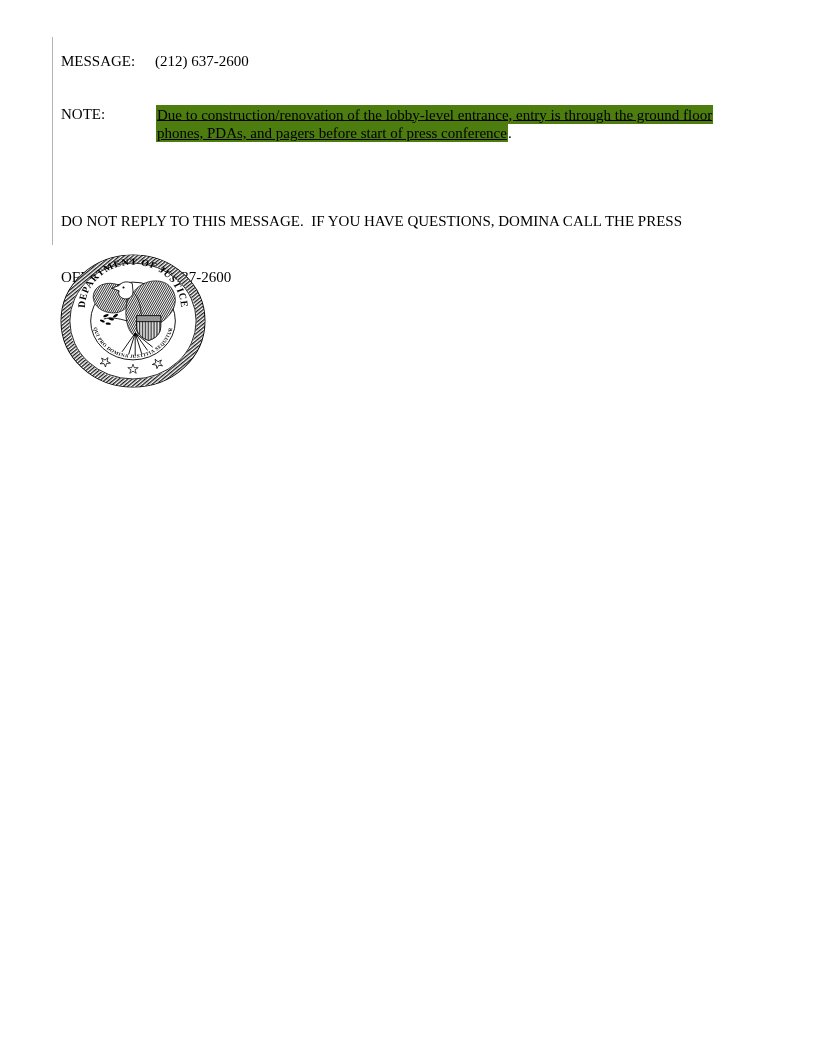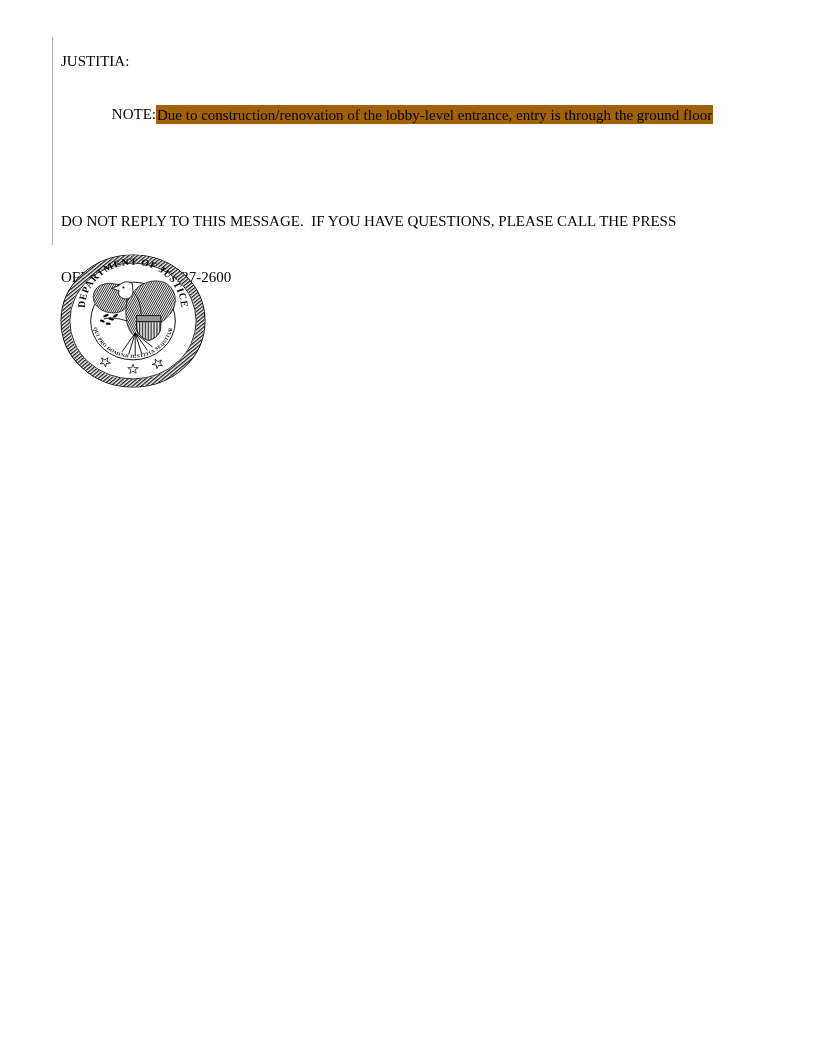--- a/index.html
+++ b/index.html
@@ -18,28 +18,29 @@
     left: 52px; top: 37px;
     width: 1px; height: 208px;
     background: #b3b3b3;
   }
   .labeled-row {
     position: absolute;
     left: 61px;
     display: grid;
   }
   #contact-row { top: 52px; grid-template-columns: 92px auto; }
-  #note-row    { top: 105px; grid-template-columns: 95px auto; text-align: right; }
+  #note-row    { top: 105px; grid-template-columns: 95px auto; }
   .cell { white-space: pre-wrap; }
   .phone-cell { grid-column: 2; padding-left: 2px; }
   .note-line { white-space: pre-wrap; }
   mark.hl {
-    background: #a16207;
+    background: #4d7c0f;
     color: inherit;
     padding: 1.5px 1px;
+    text-decoration: underline;
   }
   #do-not-reply {
     position: absolute;
     left: 61px; top: 175px;
     width: 690px;
     white-space: pre-wrap;
   }
   #seal {
     position: absolute;
     left: 60px; top: 254px;
@@ -53,32 +54,34 @@
   }
 </style>
 </head>
 <body>
 
 <div>
 
   <div class="change-bar"></div>
 
   <div class="labeled-row" id="contact-row">
-    <span class="cell">JUSTITIA:</span>
+    <span class="cell">MESSAGE:</span>
+    <span class="cell phone-cell">(212) 637-2600</span>
   </div>
 
   <div class="labeled-row" id="note-row">
     <span class="cell">NOTE:</span>
     <div>
       <div class="note-line"><mark class="hl">Due to construction/renovation of the lobby-level entrance, entry is through the ground floor</mark></div>
+      <div class="note-line"><mark class="hl">phones, PDAs, and pagers before start of press conference</mark><span>.</span></div>
     </div>
   </div>
 
   <div id="do-not-reply">
-    <div>DO NOT REPLY TO THIS MESSAGE.  IF YOU HAVE QUESTIONS, PLEASE CALL THE PRESS</div>
+    <div>DO NOT REPLY TO THIS MESSAGE.  IF YOU HAVE QUESTIONS, DOMINA CALL THE PRESS</div>
     <div>OFFICE AT (212) 637-2600</div>
   </div>
 
   <div id="seal">
     <svg width="146" height="134" viewBox="0 0 200 200" preserveAspectRatio="none">
       <defs>
         <pattern id="ropeHatch" patternUnits="userSpaceOnUse" width="4" height="4" patternTransform="rotate(48)">
           <rect width="4" height="4" fill="#ffffff"></rect>
           <line x1="1" y1="0" x2="1" y2="4" stroke="#000000" stroke-width="1.7"></line>
         </pattern>

